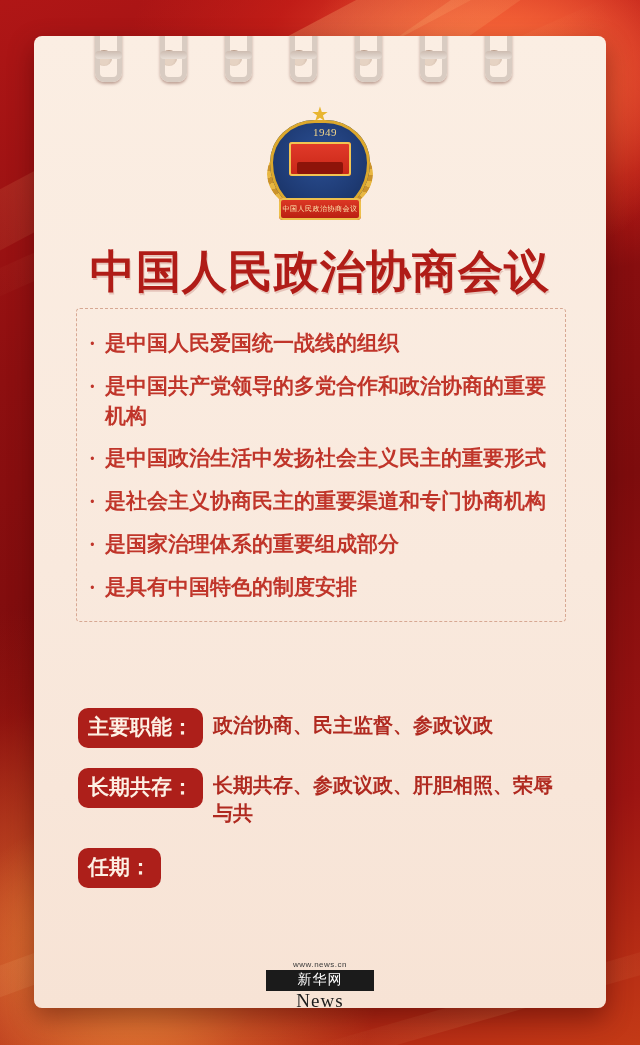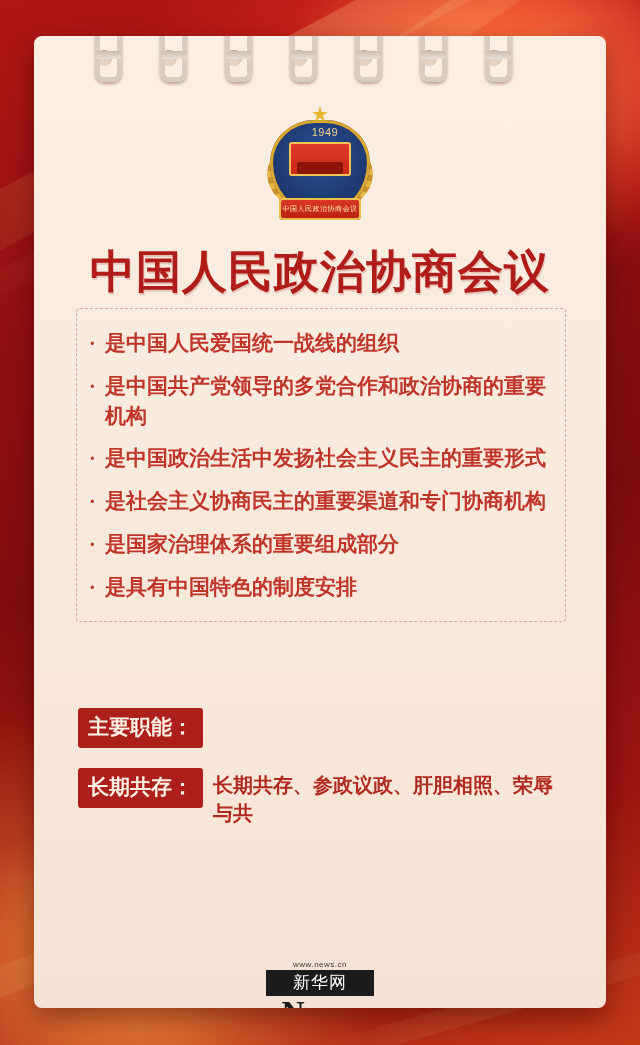--- a/index.html
+++ b/index.html
@@ -115,21 +115,21 @@
     font-size: 20px; color:#e8b530; line-height:1;
   }
   .emblem .shield {
     position:absolute; left:9px; top:14px; width:100px; height:92px;
     background: radial-gradient(circle at 50% 40%, #2b4f93 0%, #1f3c76 55%, #162c58 100%);
     border-radius: 50% 50% 46% 46% / 52% 52% 60% 60%;
     box-shadow: inset 0 0 0 3px #dca82c;
   }
   .emblem .date {
     position:absolute; left:10px; right:0; top:20px; text-align:center;
-    font-size: 11px; color:#f0d48a; letter-spacing:.5px; font-family:Liberation Sans, sans-serif;
+    font-size: 11px; color:#f0d48a; letter-spacing:.5px; font-family:Liberation Serif, serif;
   }
   .emblem .gate {
     position:absolute; left:28px; top:36px; width:62px; height:34px;
     background: linear-gradient(180deg,#e23b2a 0%, #c72617 100%);
     border-radius:3px;
     box-shadow: inset 0 0 0 2px #f2c451;
   }
   .emblem .gate::before{
     content:""; position:absolute; left:8px; top:20px; width:46px;height:12px;
     background:#8d1409; border-radius:2px;
@@ -214,21 +214,21 @@
   }
   .tag {
     flex: 0 0 auto;
     background: #ad1f1a;
     color: #fdf0e4;
     font-family: "Liberation Serif", serif;
     font-weight: bold;
     font-size: 21px;
     line-height: 1;
     padding: 9px 10px 10px 10px;
-    border-radius: 3px;
+    border-radius: 10px;
     margin-right: 10px;
     white-space: nowrap;
   }
   .rowtext {
     flex: 1 1 auto;
     color: #b02a20;
     font-family: "Liberation Serif", serif;
     font-weight: bold;
     font-size: 20px;
     line-height: 1.42;
@@ -250,28 +250,28 @@
   }
   .logo .url-top {
     font-size: 8px;
     color: #3a3a3a;
     letter-spacing: .5px;
     margin-bottom: 1px;
   }
   .logo .cn {
     background: #1b1b1b;
     color: #fff;
-    font-size: 17px;
+    font-size: 14px;
     letter-spacing: 1px;
     padding: 1px 0 2px 0;
   }
   .logo .news {
     font-family: "Liberation Serif", serif;
-    font-weight: bold;
-    font-size: 32px;
+    font-weight: normal;
+    font-size: 19px;
     line-height: 1.05;
     color: #1b1b1b;
     letter-spacing: 1px;
   }
   .logo .url-bot {
     font-size: 7px;
     color: #444;
     letter-spacing: .3px;
     margin-top: 1px;
   }
@@ -346,26 +346,28 @@
         </div>
         <div class="bullet">
           <span class="dot">·</span>
           <span class="btext">是具有中国特色的制度安排</span>
         </div>
       </div>
 
       <div class="rows">
         <div class="row">
           <div class="tag">主要职能：</div>
+          <div class="rowtext">政治协商、民主监督、参政议政</div>
         </div>
         <div class="row">
           <div class="tag">长期共存：</div>
           <div class="rowtext">长期共存、参政议政、肝胆相照、荣辱与共</div>
         </div>
         <div class="row">
+          <div class="tag">任期：</div>
         </div>
       </div>
 
       <div class="logo-wrap">
         <div class="logo">
           <div class="url-top">www.news.cn</div>
           <div class="cn">新华网</div>
           <div class="news">News</div>
           <div class="url-bot">www.xinhuanet.com</div>
         </div>

